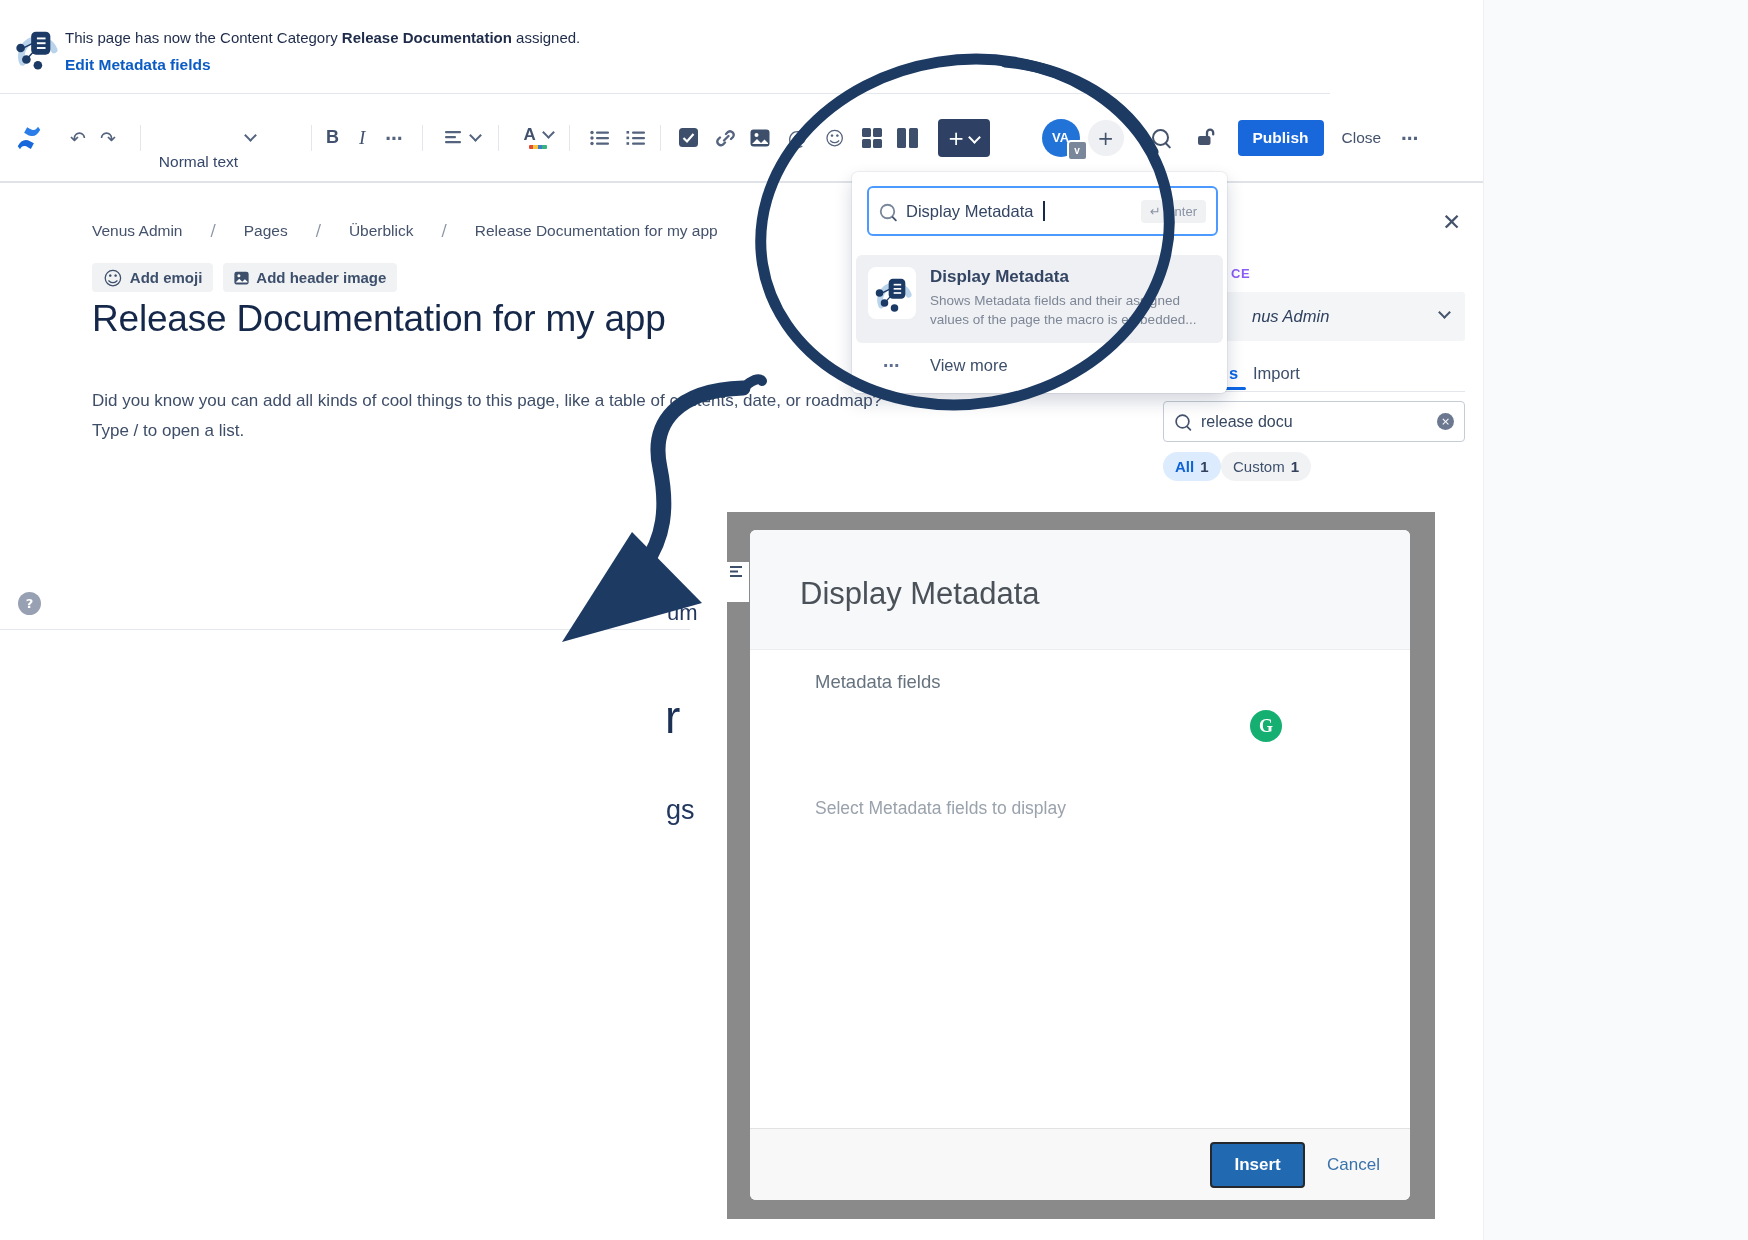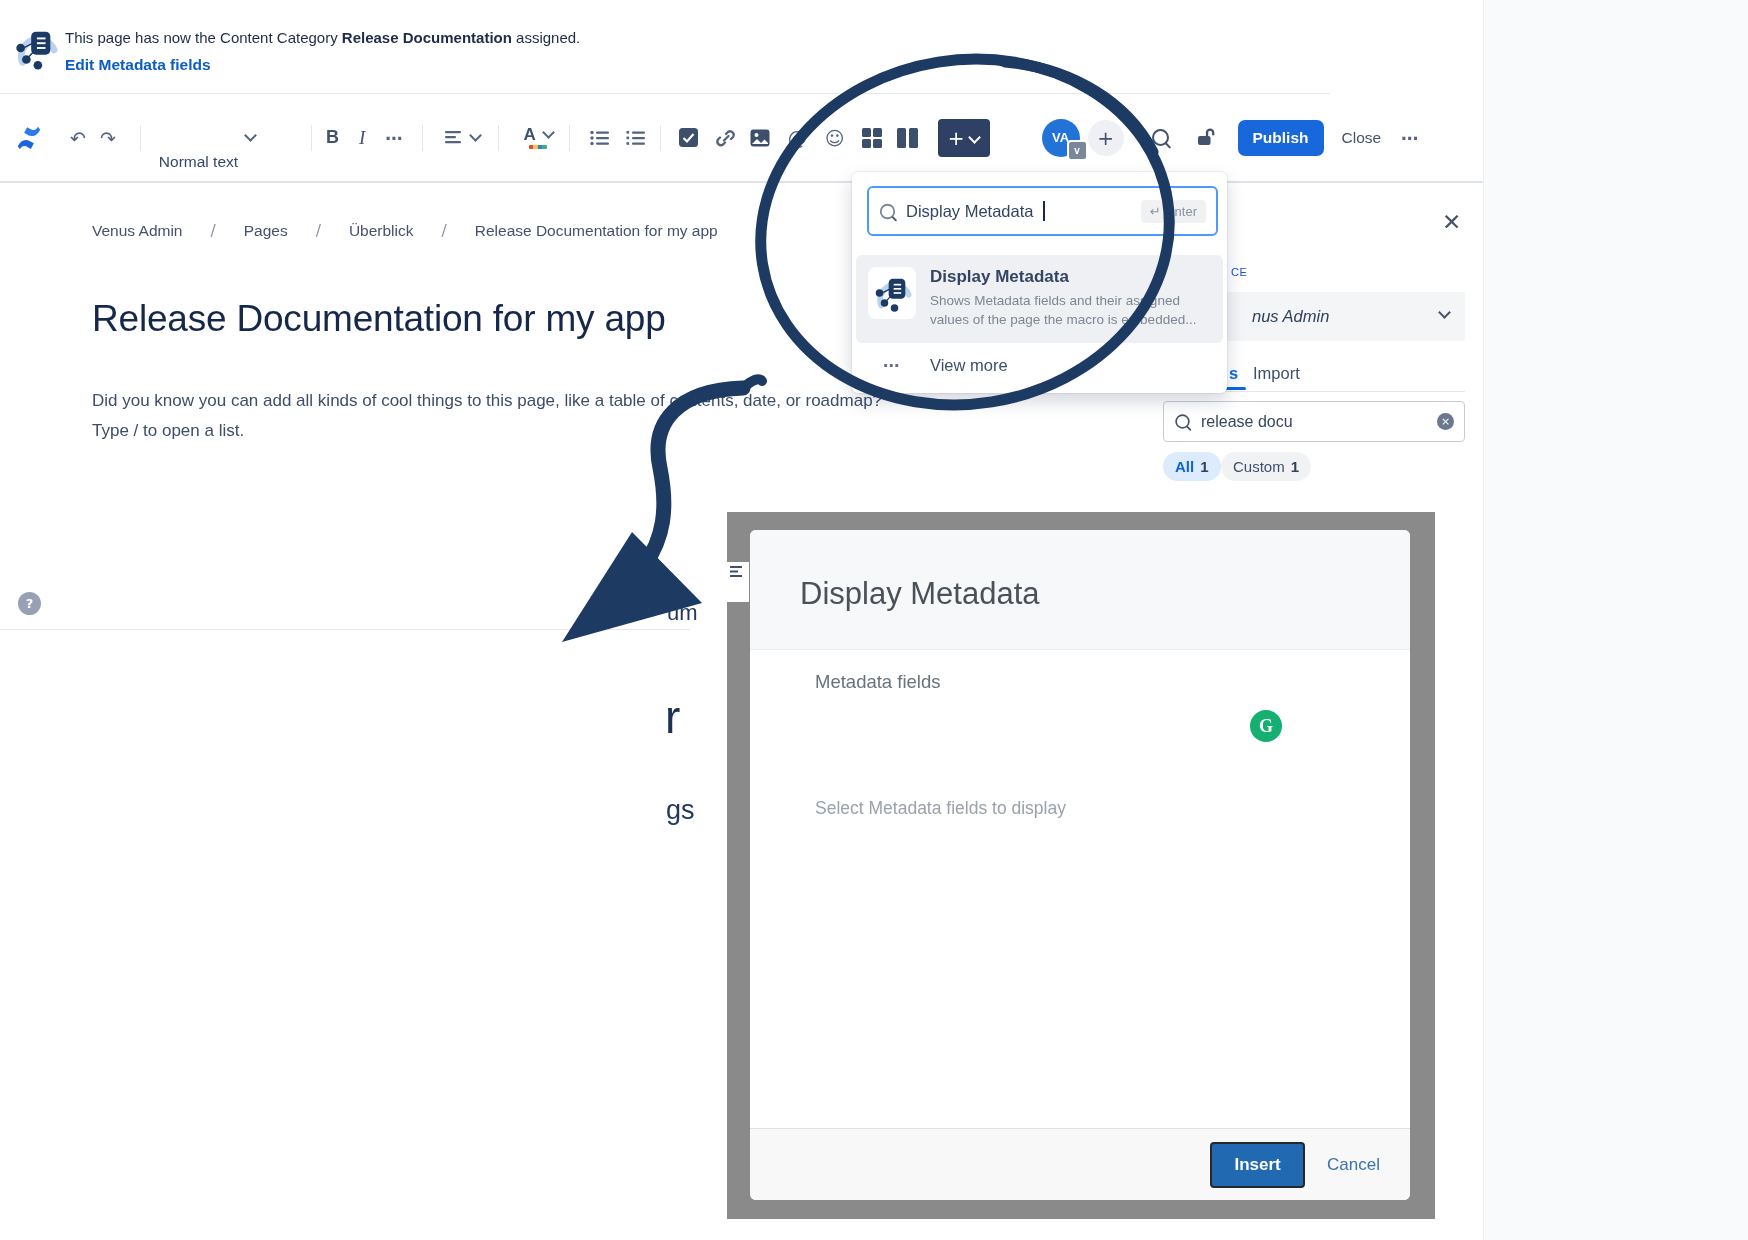--- a/index.html
+++ b/index.html
@@ -65,21 +65,21 @@
   .chip{height:29px;background:#f0f2f4;border-radius:4px;display:flex;align-items:center;gap:7px;
         padding:0 11px;font-size:15px;font-weight:700;color:#3d4f6b;cursor:pointer;}
   .page-title{left:92px;top:298px;font-size:37px;font-weight:500;color:#16284a;letter-spacing:-0.2px;}
   .body-text{left:92px;top:386px;font-size:17px;color:#3e4e68;line-height:30px;width:930px;}
   .content-end{left:0;top:629px;width:690px;height:1px;background:#e4e8ec;}
   .help-circle{left:18px;top:592px;width:23px;height:23px;border-radius:50%;background:#98a1b3;color:#fff;
                font-size:13px;font-weight:700;display:flex;align-items:center;justify-content:center;cursor:pointer;}
 
   
   .sb-close{left:1442px;top:209px;font-size:23px;color:#44526b;cursor:pointer;}
-  .sb-heading{left:1231px;top:266px;font-size:11px;font-weight:400;letter-spacing:.6px;color:#1d4ed8;}
+  .sb-heading{left:1231px;top:266px;font-size:13px;font-weight:700;letter-spacing:.6px;color:#8b5cf6;}
   .sb-select{left:1133px;top:292px;width:332px;height:49px;background:#f3f5f7;border-radius:3px;cursor:pointer;}
   .sb-select .val{position:absolute;left:119px;top:15px;font-size:16.5px;color:#2f415e;font-style:italic;}
   .sb-select .chev{position:absolute;right:16px;top:20px;border-color:#44526b;}
   .sb-tab-s{left:1229px;top:364px;font-size:16.5px;font-weight:700;color:#0c66e4;cursor:pointer;}
   .sb-tab-import{left:1253px;top:364px;font-size:16.5px;font-weight:500;color:#3d4f6b;cursor:pointer;}
   .sb-underline{left:1220px;top:387px;width:26px;height:3px;background:#0c66e4;border-radius:2px;}
   .sb-divider{left:1163px;top:391px;width:302px;height:1px;background:#e3e6ea;}
   .sb-search{left:1163px;top:401px;width:302px;height:41px;border:1px solid #c6ccd4;border-radius:4px;background:#fff;
              box-sizing:border-box;display:flex;align-items:center;padding:0 10px;gap:10px;cursor:text;}
   .sb-search .val{font-size:16px;color:#36475f;flex:1;}
@@ -257,35 +257,49 @@
       <span class="avatar-badge">v</span>
     </span>
     <span class="plus-circle glyph g-plus" style="margin-left:8px;"></span>
     <span class="tbtn" style="margin-left:28px;">
         <span class="search-glass"></span>
       </span>
     <svg style="margin-left:26px;cursor:pointer;" width="21" height="21" viewBox="0 0 21 21">
       <rect x="3" y="9" width="12.5" height="9" rx="2" fill="#44526b"></rect>
       <path d="M12 9 V5.8 a3.1 3.1 0 0 1 6.2 0 V7.4" stroke="#44526b" stroke-width="2.3" fill="none" stroke-linecap="round"></path>
     </svg>
-    <span class="publish" style="margin-left:22px;border-radius:7px;">Publish</span>
+    <span class="publish" style="margin-left:22px;">Publish</span>
     <span class="close-lbl" style="margin-left:18px;">Close</span>
     <span class="tbtn glyph g-more" style="margin-left:20px;font-size:17px;"></span>
   </div>
 
   <div class="abs breadcrumb">
     <span class="crumb">Venus Admin</span>
       <span class="crumb-sep glyph g-slash"></span>
     <span class="crumb">Pages</span>
       <span class="crumb-sep glyph g-slash"></span>
     <span class="crumb">Überblick</span>
       <span class="crumb-sep glyph g-slash"></span>
     <span class="crumb">Release Documentation for my app</span>
   </div>
 
+  <div class="abs chips">
+    <span class="chip">
+      <span class="glyph g-smile" style="font-size:15px;"></span>
+      <span>Add emoji</span>
+    </span>
+    <span class="chip">
+      <svg width="15" height="14" viewBox="0 0 20 18">
+          <rect x="0.5" y="0.5" width="19" height="17" rx="3" fill="#3d4f6b"></rect>
+          <circle cx="6.5" cy="6" r="2" fill="#fff"></circle>
+          <path d="M2 15 l5-5 4 4 3.5-3.5 3.5 3.5 v1 z" fill="#fff"></path>
+        </svg>
+      <span>Add header image</span>
+    </span>
+  </div>
 
   <div class="abs page-title">Release Documentation for my app</div>
   <div class="abs body-text">
     <div>Did you know you can add all kinds of cool things to this page, like a table of contents, date, or roadmap?</div>
     <div>Type / to open a list.</div>
   </div>
   <div class="abs content-end"></div>
   <div class="abs help-circle glyph g-help"></div>
 
   <span class="abs sb-close glyph g-x"></span>

